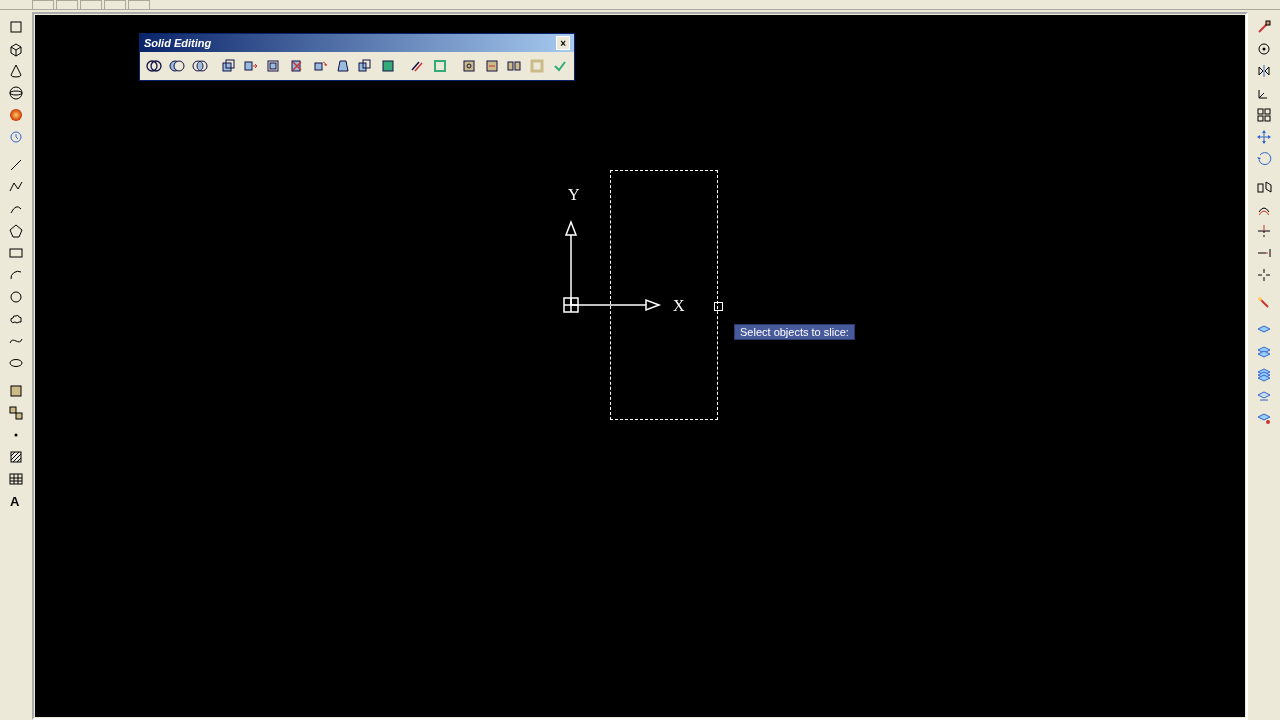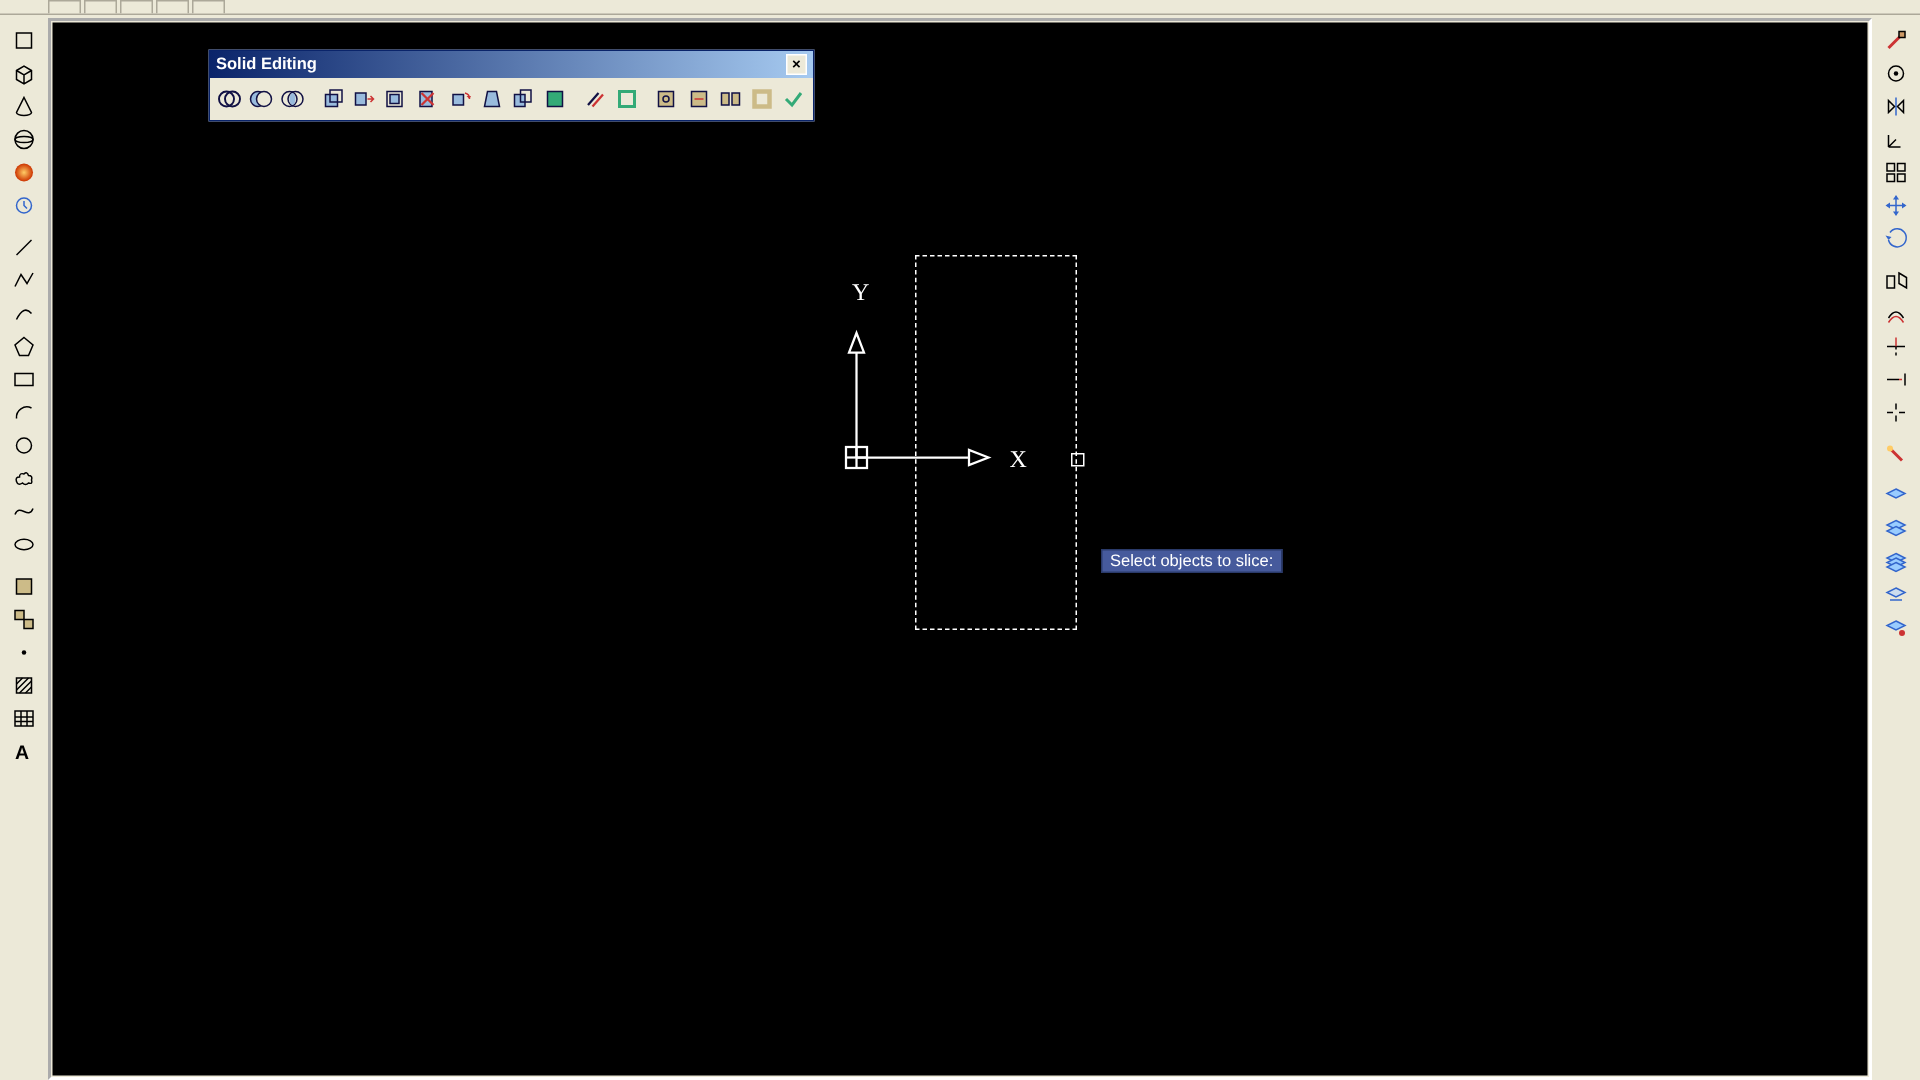--- a/index.html
+++ b/index.html
@@ -62,24 +62,25 @@
   justify-content: center;
   cursor: pointer;
 }
 .tool-btn svg { width: 16px; height: 16px; }
 .tool-sep { height: 6px; }
 
 .floating-toolbar {
   position: absolute;
   left: 104px;
   top: 18px;
-  width: 404px;
+  width: 436px;
   background: #ece9d8;
   border: 1px solid #0a246a;
   box-shadow: 2px 2px 4px rgba(0,0,0,.4);
+  font-style: italic;
 }
 .ft-title {
   background: linear-gradient(to right, #0a246a, #a6caf0);
   color: #fff;
   font-weight: bold;
   font-size: 11px;
   padding: 2px 4px;
   display: flex;
   align-items: center;
   justify-content: space-between;
@@ -142,21 +143,20 @@
 .prompt-tooltip {
   position: absolute;
   left: 699px;
   top: 309px;
   background: #465a9c;
   color: #fff;
   border: 1px solid #2a3a6a;
   padding: 1px 5px;
   font-size: 11px;
   white-space: nowrap;
-  margin-top: 42px;
 }
 </style>
 </head>
 <body>
 
 <div class="top-toolbar-strip">
   <div class="tbtn"></div>
   <div class="tbtn"></div>
   <div class="tbtn"></div>
   <div class="tbtn"></div>

